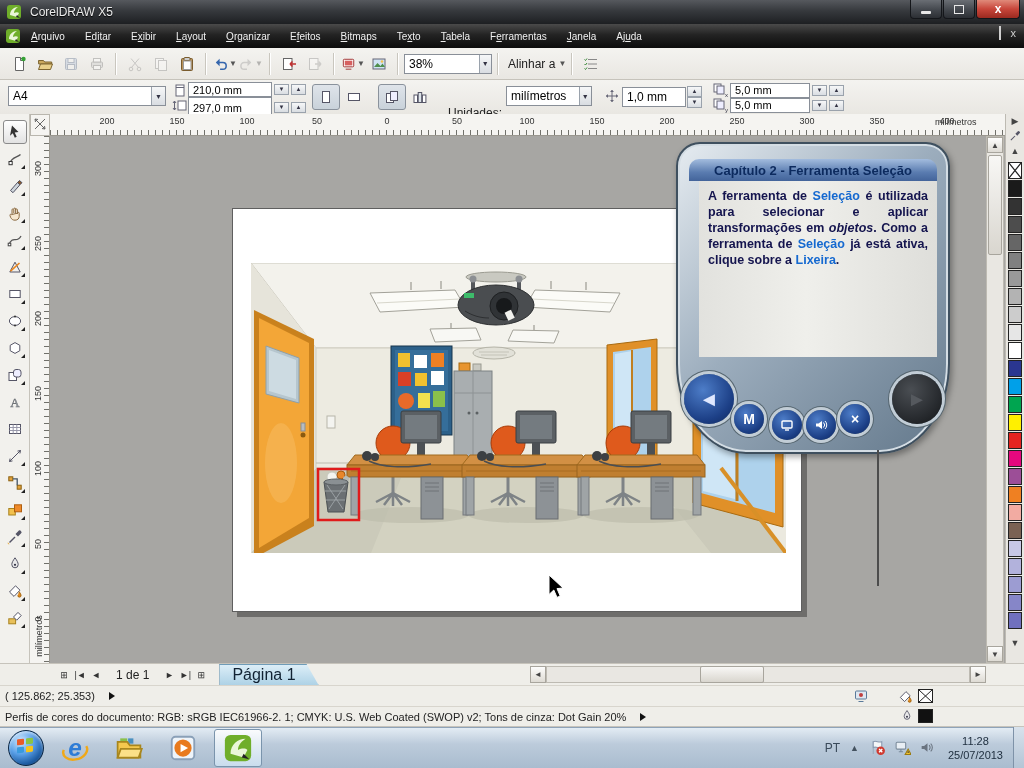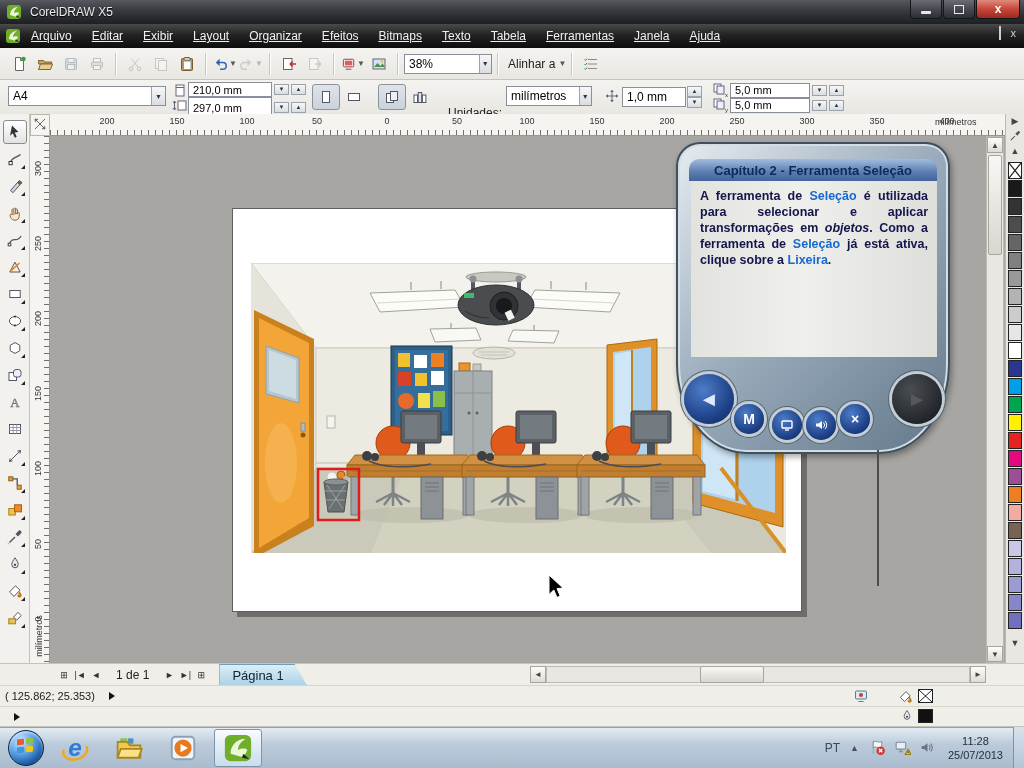--- a/index.html
+++ b/index.html
@@ -16,21 +16,21 @@
   .wbtn{width:30px;height:18px;margin-left:1px;border:1px solid #14161a;border-top:none;
     border-radius:0 0 4px 4px;background:linear-gradient(#6a6e74,#43474d 55%,#2c2f34);
     display:flex;align-items:center;justify-content:center;}
   .wbtn.close{background:linear-gradient(#e08a7a,#c8463a 50%,#9c2a20);width:42px;}
   .glyph-min{width:10px;height:3px;background:#e8e8e8;border-radius:1px;margin-top:6px;}
   .glyph-restore{width:8px;height:7px;border:1px solid #e8e8e8;background:transparent;}
   .glyph-close{color:#fff;font-size:12px;font-weight:bold;line-height:1;}
   
   #menubar{left:0;top:24px;width:1024px;height:24px;
     background:linear-gradient(#4a4a4a,#232323 45%,#0d0d0d);display:flex;align-items:center;}
-  .menu-item{color:#f0f0f0;font-size:12px;padding:4px 10px;cursor:default;text-decoration:underline;}
+  .menu-item{color:#f0f0f0;font-size:10px;padding:4px 10px;cursor:default;}
   .menu-item u{text-decoration:underline;}
   .docbtns{position:absolute;right:8px;top:28px;display:flex;gap:10px;align-items:center;}
   .dbtn{color:#cfcfcf;font-size:11px;line-height:1;}
   .dbtn .glyph-min{background:#cfcfcf;width:8px;height:2px;}
   .dbtn .glyph-restore{border-color:#cfcfcf;width:7px;height:6px;}
   
   .bar{background:linear-gradient(#f4f3f0,#e9e7e2);border-bottom:1px solid #c6c3bb;}
   #stdbar{left:0;top:48px;width:1024px;height:32px;display:flex;align-items:center;padding-left:6px;box-sizing:border-box;}
   #propbar{left:0;top:80px;width:1024px;height:34px;}
   .tbtn{width:24px;height:24px;display:flex;align-items:center;justify-content:center;border-radius:3px;margin:0 1px;}
@@ -80,21 +80,21 @@
   
   #palette{left:1005px;top:114px;width:19px;height:549px;background:#e9e7e2;border-left:1px solid #bdbab2;box-sizing:border-box;}
   .swatch{position:absolute;left:2px;width:14px;height:17px;border:1px solid #222;box-sizing:border-box;}
   .pal-ico{position:absolute;left:2px;width:14px;text-align:center;font-size:9px;color:#444;}
   
   #navigator{left:0;top:663px;width:1024px;height:22px;background:#efeee9;border-top:1px solid #c6c3bb;
     display:flex;align-items:center;font-size:12px;color:#222;box-sizing:border-box;}
   .navbtn{width:16px;text-align:center;font-size:9px;color:#333;}
   #page-tab{height:20px;margin-left:10px;padding:0 22px 0 12px;display:flex;align-items:center;
     background:linear-gradient(#dceef8,#aed2e6);border:1px solid #6f9cb8;border-bottom:none;
-    clip-path:polygon(0 0,calc(100% - 12px) 0,100% 100%,0 100%);font-size:13px;color:#123;}
+    clip-path:polygon(0 0,calc(100% - 12px) 0,100% 100%,0 100%);font-size:16px;color:#123;}
   #h-scrollbar{position:absolute;left:530px;top:2px;width:456px;height:17px;}
   .status{left:0;width:1024px;background:#efeee9;border-top:1px solid #d8d5cd;font-size:11px;color:#222;
     display:flex;align-items:center;box-sizing:border-box;}
   #status1{top:685px;height:21px;}
   #status2{top:706px;height:21px;border-bottom:1px solid #c6c3bb;}
   .flyout-tri{width:0;height:0;border-top:4px solid transparent;border-bottom:4px solid transparent;
     border-left:6px solid #111;margin-left:14px;}
   .stat-swatch{width:15px;height:14px;border:1px solid #222;box-sizing:border-box;}
   
   #taskbar{left:0;top:727px;width:1024px;height:41px;
@@ -113,21 +113,21 @@
   #show-desktop{width:10px;height:41px;border-left:1px solid #7e92a8;background:linear-gradient(#d8e2ec,#b4c5d6);}
   .hidden-arrow{font-size:9px;color:#44525f;margin-right:6px;}
   
   #popup{left:676px;top:142px;width:274px;height:312px;}
   #popup .shell{position:absolute;inset:0;border-radius:24px 24px 70px 70px/24px 24px 90px 90px;
     background:linear-gradient(135deg,#e6ecf1,#9cadbd 45%,#63788b);
     border:2px solid #3f505f;box-shadow:inset 0 0 0 2px #d4dde4,2px 3px 6px rgba(0,0,0,.35);}
   .ptitle{position:absolute;left:13px;right:13px;top:17px;height:22px;border-radius:10px 10px 0 0;
     background:linear-gradient(#a3bcde,#5a7cb0 60%,#43649a);display:flex;align-items:center;justify-content:center;
     font-size:13px;font-weight:bold;color:#0c2a5e;}
-  .pbody{position:absolute;left:15px;right:13px;top:39px;height:176px;
+  .pbody{position:absolute;left:23px;right:13px;top:39px;height:176px;
     background:linear-gradient(90deg,#e2e2de,#efefeb 45%,#dededa);padding:7px 9px;box-sizing:border-box;
     font-size:12.5px;font-weight:bold;color:#14144e;line-height:16px;text-align:justify;}
   .pbody .kw{color:#1569d0;}
   .pbody .it{font-style:italic;}
   .pnote{position:absolute;left:24px;right:24px;top:216px;height:46px;border-radius:8px;
     background:linear-gradient(#b4c8e2,#6e90bb);padding:4px 6px;box-sizing:border-box;
     font-size:10px;color:#0c2246;text-align:center;line-height:12px;}
   .roundbtn{position:absolute;border-radius:50%;display:flex;align-items:center;justify-content:center;
     background:radial-gradient(circle at 38% 32%,#4d7dc8,#1c3f86 65%,#0e2558);
     box-shadow:0 0 0 3px #c2cdd6,0 0 0 4px #55656f;color:#fff;border:none;}
@@ -874,20 +874,21 @@
           <path d="M12 8.5c1.3 1.8 2 3 2 4a1.6 1.6 0 11-3.2 0" fill="#e08a1e" stroke="#a05f08"></path>
         </svg>
     </span>
     <span class="stat-swatch" style="position:absolute;left:918px;top:3px;background:#fff">
       <svg width="13" height="12" viewBox="0 0 13 12">
           <path d="M0 0l13 12M13 0L0 12" stroke="#222"></path>
         </svg>
     </span>
   </div>
   <div id="status2" class="abs status">
+    <span style="margin-left:5px">Perfis de cores do documento: RGB: sRGB IEC61966-2. 1; CMYK: U.S. Web Coated (SWOP) v2; Tons de cinza: Dot Gain 20%</span>
     <span class="flyout-tri"></span>
     <span class="icon" style="position:absolute;left:900px;top:2px">
       <svg width="14" height="14" viewBox="0 0 16 16">
           <path d="M8 1.8c2 2.8 3.2 4.8 3.2 6.8a3.2 3.2 0 11-6.4 0c0-2 1.2-4 3.2-6.8z" fill="#e9e9ea" stroke="#556"></path>
           <circle cx="8" cy="8.8" r="1.1" fill="#334"></circle>
         </svg>
     </span>
     <span class="stat-swatch" style="position:absolute;left:918px;top:2px;background:#111"></span>
   </div>
 

